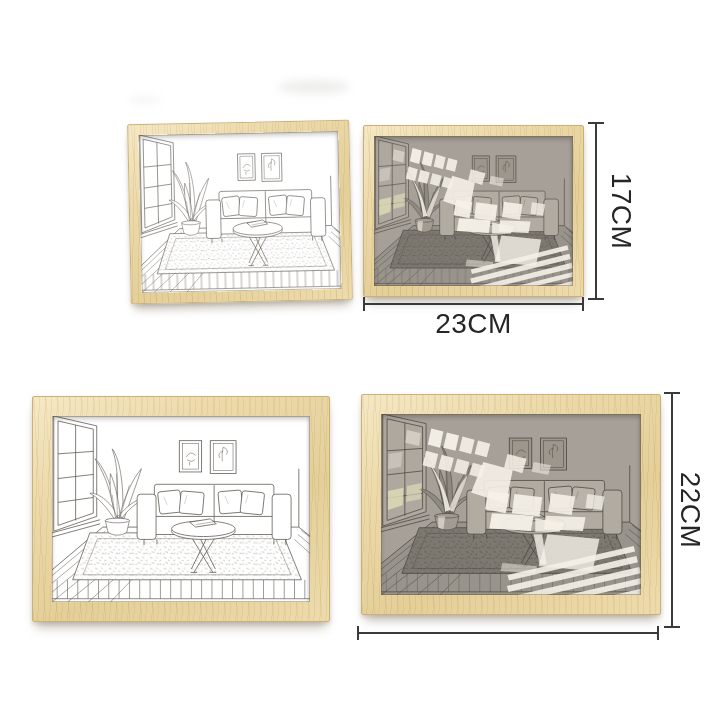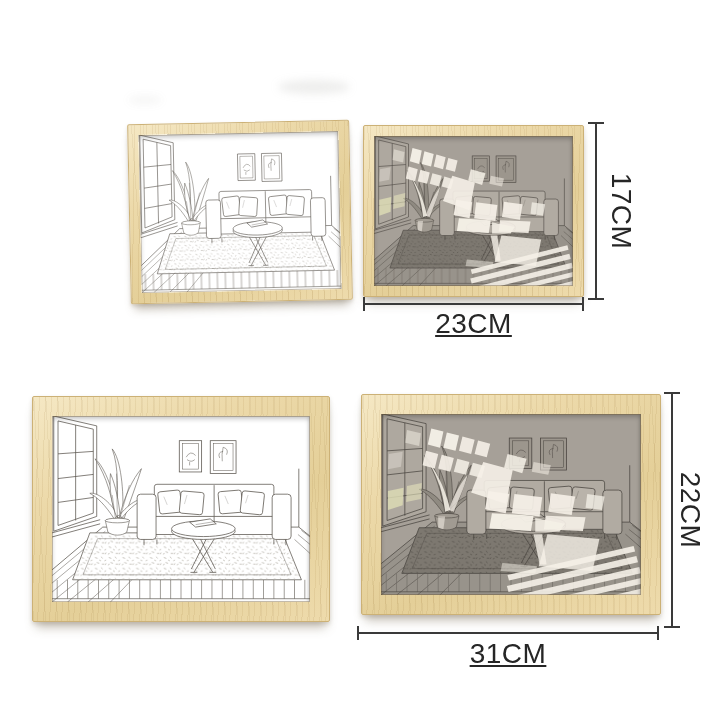--- a/index.html
+++ b/index.html
@@ -38,21 +38,21 @@
   .dim-line-v::before{top:0;}
   .dim-line-v::after{bottom:0;}
   .dim-line-h{position:absolute;height:2px;background:#3a3a3a;}
   .dim-line-h::before,.dim-line-h::after{content:"";position:absolute;top:-6px;width:2px;height:14px;background:#3a3a3a;}
   .dim-line-h::before{left:0;}
   .dim-line-h::after{right:0;}
 
   .dim-label{position:absolute;color:#262626;font-size:28px;letter-spacing:.5px;}
   .dim-label-v{display:flex;align-items:center;justify-content:center;}
   .dim-label-v span{transform:rotate(90deg);white-space:nowrap;display:block;}
-  .dim-label-h{text-align:center;text-decoration:underline;}
+  .dim-label-h{text-align:center;}
 
   .defs-svg{position:absolute;width:0;height:0;overflow:hidden;}
 </style>
 </head>
 <body>
 
 <div id="stage">
 
   <div class="smudge" style="left:278px;top:80px;width:72px;height:14px;"></div>
   <div class="smudge" style="left:128px;top:96px;width:34px;height:8px;opacity:.6;"></div>
@@ -256,15 +256,14 @@
         </svg>
     </div>
   </div>
 
   <div class="dim-line-v" style="left:671px;top:392px;height:236px;"></div>
   <div class="dim-label dim-label-v" style="left:662px;top:392px;width:56px;height:236px;">
     <span>22CM</span>
   </div>
 
   <div class="dim-line-h" style="left:357px;top:632px;width:302px;"></div>
-  <div class="dim-label dim-label-h" style="left:357px;top:638px;width:302px;">31CM</div>
 
 </div>
 
 </body></html>

